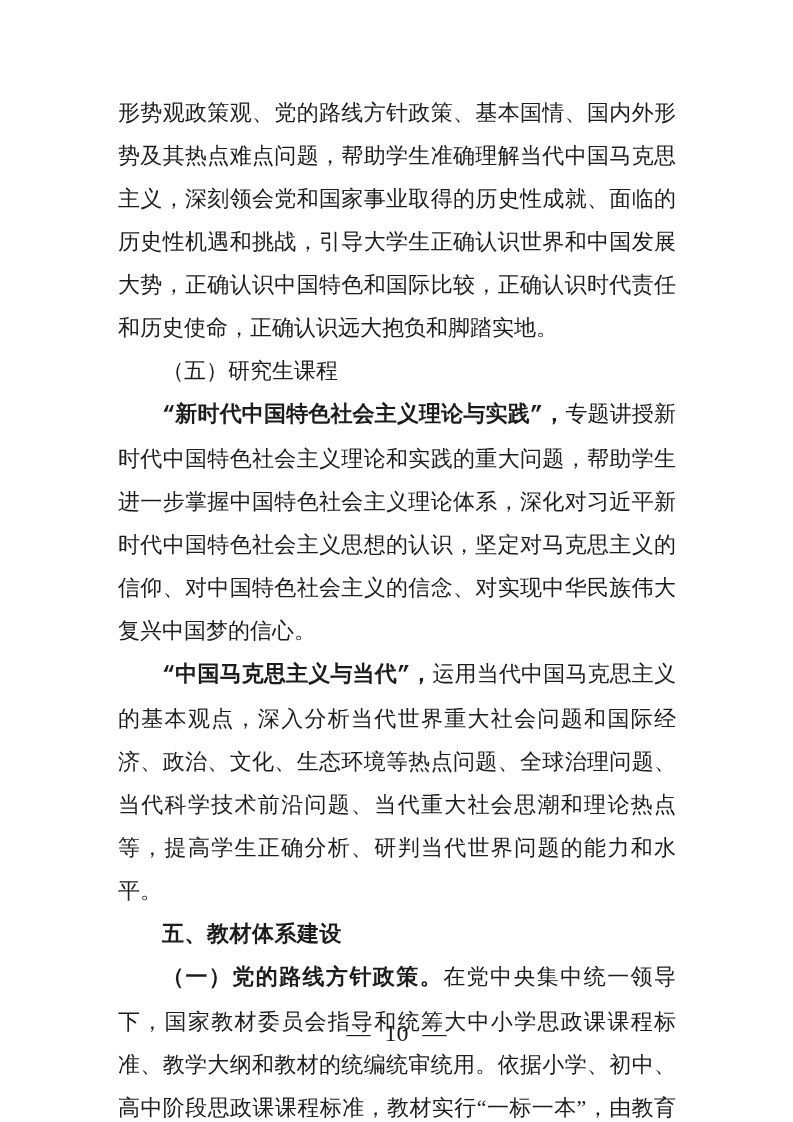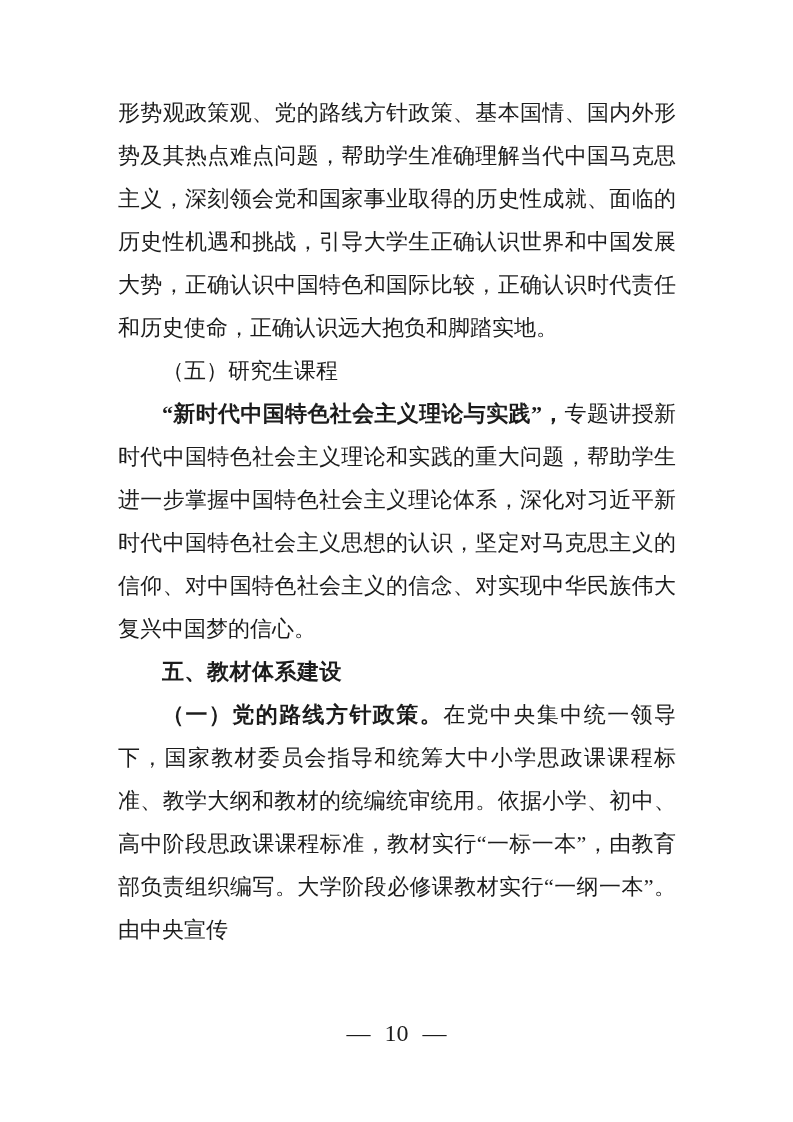--- a/index.html
+++ b/index.html
@@ -19,21 +19,21 @@
     top: 91px;
     width: 558px;
     font-size: 22px;
     line-height: 43px;
     text-align: justify;
     text-justify: inter-character;
   }
   .content p { margin: 0; padding: 0; }
   .indent { text-indent: 2em; }
   .no-indent { text-indent: 0; }
-  .lead-bold { font-weight: bold; }
+  .lead-bold { font-weight: bold; font-family: Liberation Mono, monospace; }
   .heading-kai {
     font-weight: normal;
     text-indent: 2em;
   }
   .heading-hei {
     font-family: Liberation Sans, sans-serif;
     font-weight: 600;
     text-indent: 2em;
     letter-spacing: 0.5px;
   }
@@ -53,20 +53,21 @@
 
 <div class="page">
   <div class="content">
 
     <p class="no-indent">形势观政策观、党的路线方针政策、基本国情、国内外形势及其热点难点问题，帮助学生准确理解当代中国马克思主义，深刻领会党和国家事业取得的历史性成就、面临的历史性机遇和挑战，引导大学生正确认识世界和中国发展大势，正确认识中国特色和国际比较，正确认识时代责任和历史使命，正确认识远大抱负和脚踏实地。</p>
 
     <p class="heading-kai">（五）研究生课程</p>
 
     <p class="indent"><span class="lead-bold">“新时代中国特色社会主义理论与实践”，</span><span>专题讲授新时代中国特色社会主义理论和实践的重大问题，帮助学生进一步掌握中国特色社会主义理论体系，深化对习近平新时代中国特色社会主义思想的认识，坚定对马克思主义的信仰、对中国特色社会主义的信念、对实现中华民族伟大复兴中国梦的信心。</span></p>
 
+    <p class="indent"><span class="lead-bold">“中国马克思主义与当代”，</span><span>运用当代中国马克思主义的基本观点，深入分析当代世界重大社会问题和国际经济、政治、文化、生态环境等热点问题、全球治理问题、当代科学技术前沿问题、当代重大社会思潮和理论热点等，提高学生正确分析、研判当代世界问题的能力和水平。</span></p>
 
     <p class="heading-hei">五、教材体系建设</p>
 
     <p class="indent"><span class="lead-bold">（一）党的路线方针政策。</span><span>在党中央集中统一领导下，国家教材委员会指导和统筹大中小学思政课课程标准、教学大纲和教材的统编统审统用。依据小学、初中、高中阶段思政课课程标准，教材实行“一标一本”，由教育部负责组织编写。大学阶段必修课教材实行“一纲一本”。由中央宣传</span></p>
 
   </div>
 
   <div class="footer">— 10 —</div>
 </div>
 

